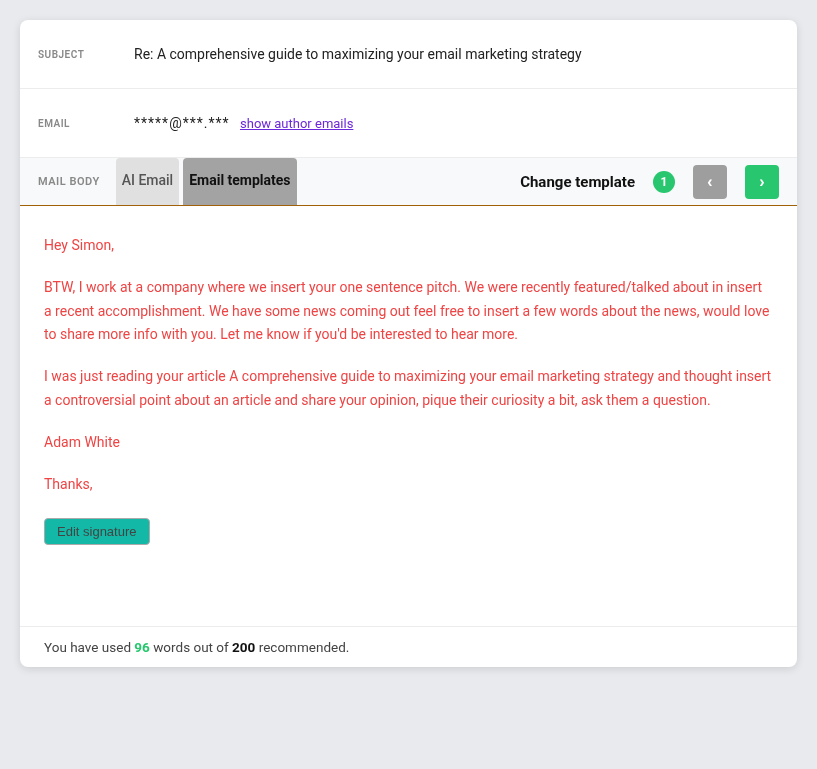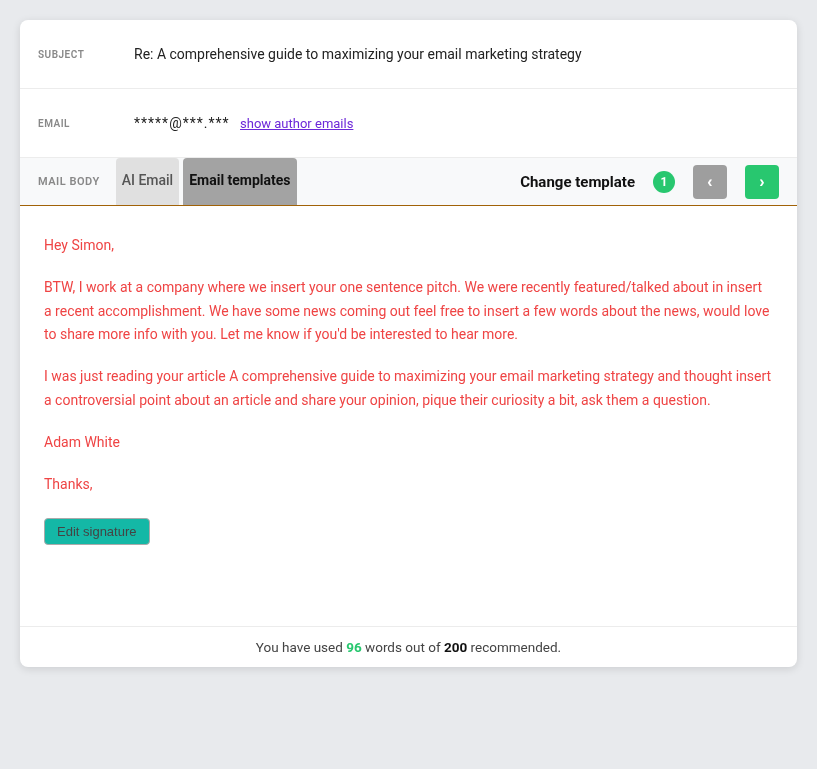--- a/index.html
+++ b/index.html
@@ -167,21 +167,21 @@
       padding: 5px 12px;
       font-size: 13px;
       color: #444;
       cursor: pointer;
       background: #14b8a6;
       margin-top: 4px;
     }
 
     .footer-bar {
       padding: 12px 24px;
-      text-align: center;
+      text-align: left;
       font-size: 13.5px;
       color: #444;
       border-top: 1px solid #ececec;
     }
 
     .footer-bar .count-used {
       color: #28c76f;
       font-weight: 700;
     }
 

